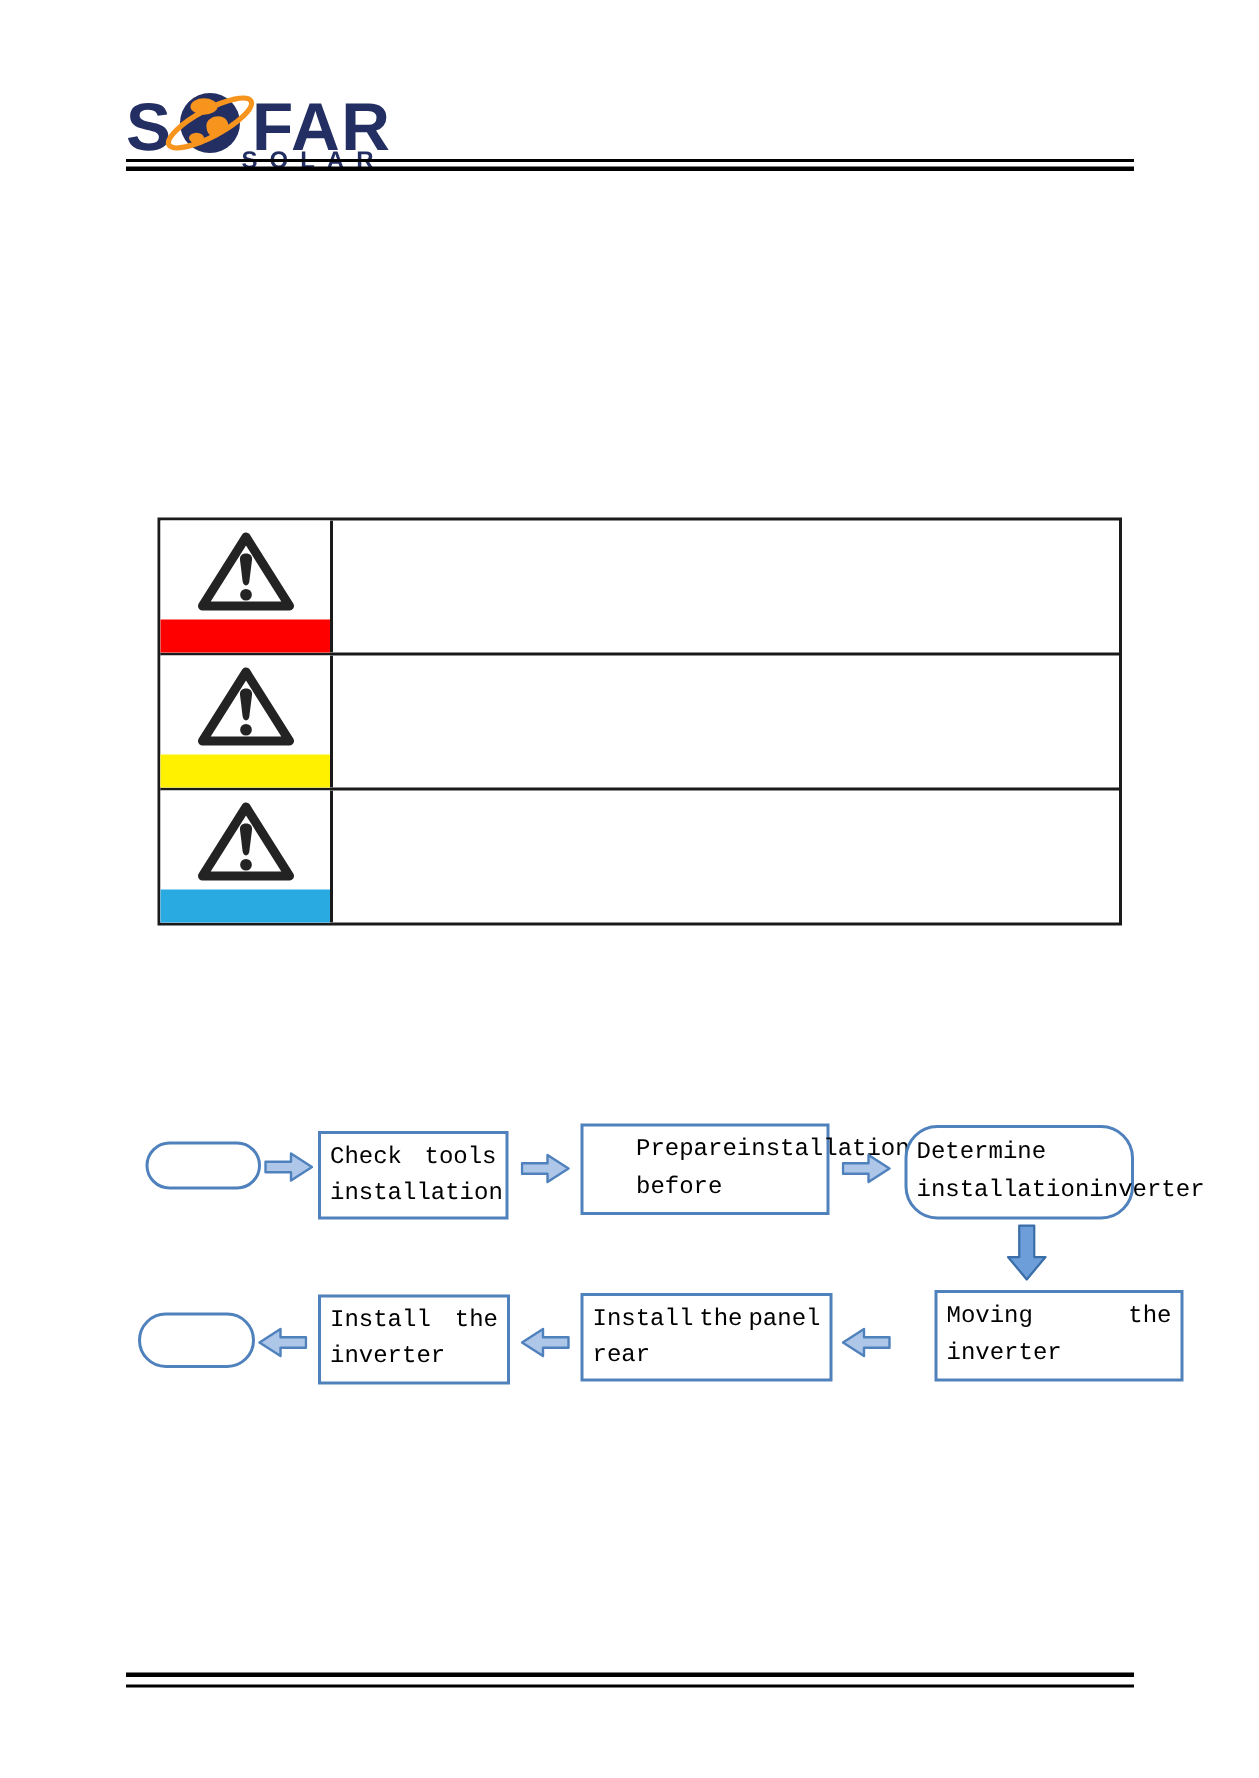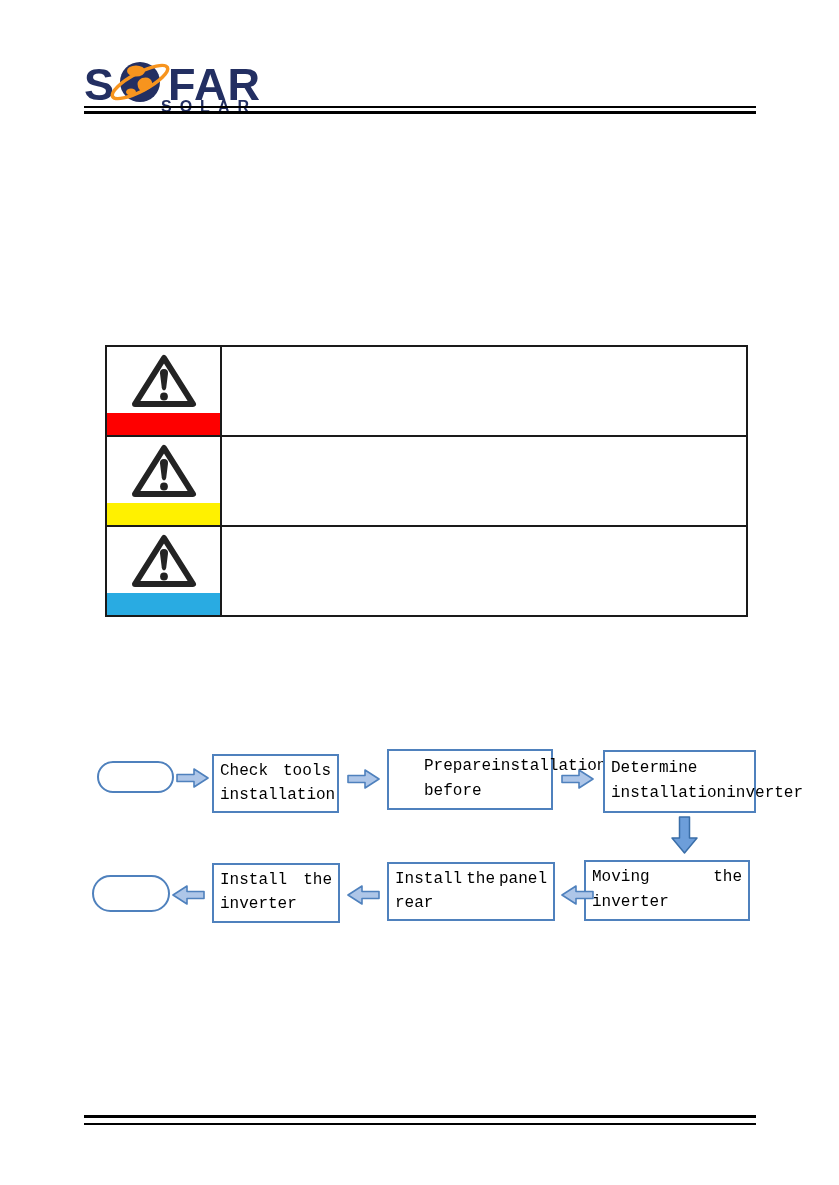--- a/index.html
+++ b/index.html
@@ -144,35 +144,35 @@
         </div>
       <div class="fc-line">
           <span>before</span>
         </div>
     </div>
 
     <svg class="fc-arrow" style="left:561px; top:768px;" width="33" height="22" viewBox="0 0 33 22">
       <polygon points="1,7.5 18,7.5 18,2 32,11 18,20 18,14.5 1,14.5" stroke-width="1.6" stroke-linejoin="round" stroke="#4f81bd" fill="#aec6e8"></polygon>
     </svg>
 
-    <div class="fc-box" style="left: 603px; top: 750px; width: 153px; height: 63px; border-color: rgb(79, 129, 189);">
+    <div class="fc-box" style="left: 603px; top: 750px; width: 153px; height: 63px; border-color: rgb(79, 129, 189); border-radius: 22px;">
       <div class="fc-line">
           <span>Determine</span>
         </div>
       <div class="fc-line">
           <span>installation</span>
           <span>inverter</span>
         </div>
     </div>
 
     <svg class="fc-arrow" style="left:671px; top:816px;" width="27" height="38" viewBox="0 0 27 38">
       <polygon points="8.5,1 18.5,1 18.5,22 26,22 13.5,37 1,22 8.5,22" stroke-width="1.5" stroke-linejoin="round" stroke="#3a6ea8" fill="#6d9eda"></polygon>
     </svg>
 
-    <div class="fc-box" style="left: 584px; top: 860px; width: 166px; height: 61px; border-color: rgb(79, 129, 189);">
+    <div class="fc-box" style="left: 623px; top: 860px; width: 166px; height: 61px; border-color: rgb(79, 129, 189);">
       <div class="fc-line">
           <span>Moving</span>
           <span>the</span>
         </div>
       <div class="fc-line">
           <span>inverter</span>
         </div>
     </div>
 
     <svg class="fc-arrow" style="left:561px; top:884px;" width="33" height="22" viewBox="0 0 33 22">

